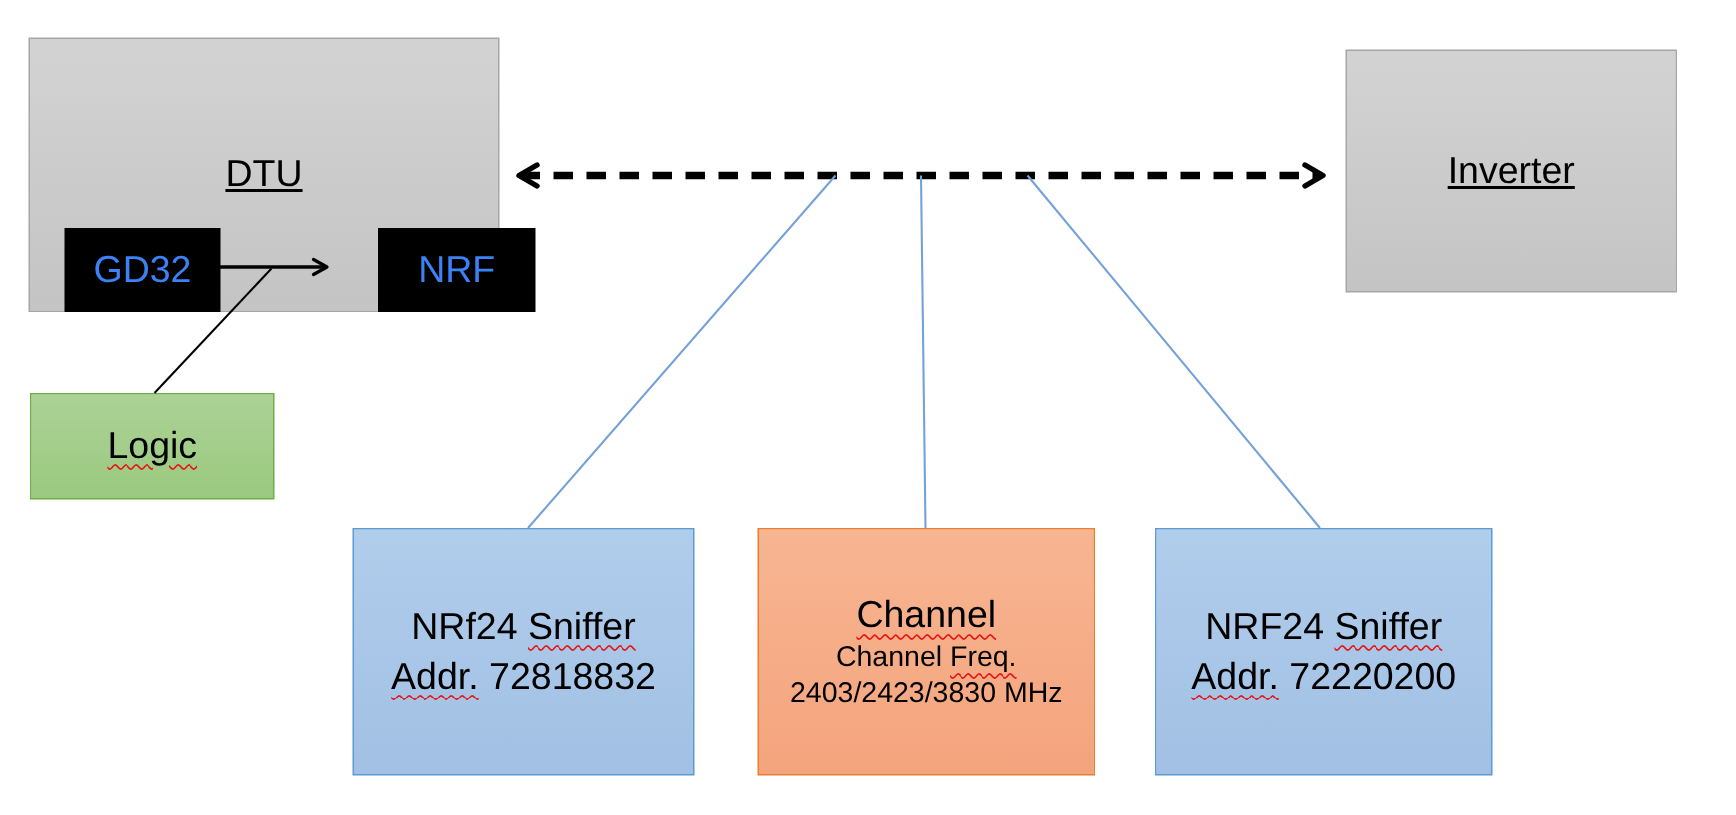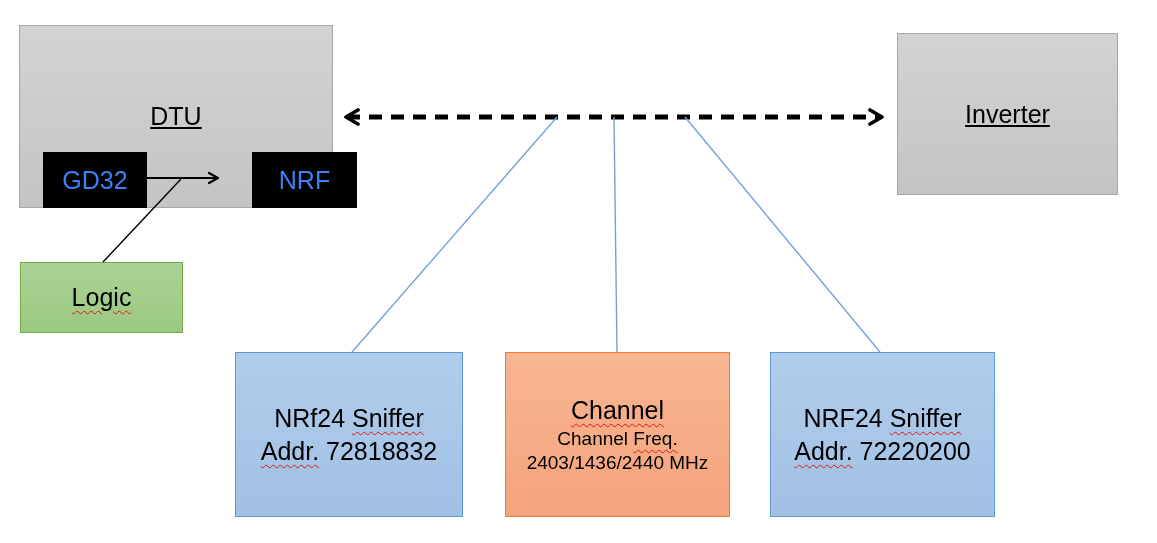--- a/index.html
+++ b/index.html
@@ -99,21 +99,21 @@
 
   <div class="box orange" id="hackrf-box">
     <div class="t-big">
       <span class="sq">Channel</span>
     </div>
     <div class="t-small">
       <span>Channel</span>
       <span class="sq">Freq.</span>
     </div>
     <div class="t-small">
-      <span>2403/1436/2440 MHz</span>
+      <span>2403/2423/3830 MHz</span>
     </div>
   </div>
 
   <div class="box blue t-big" id="sniffer-right-box">
     <div>
       <span>NRF24</span>
       <span class="sq">Sniffer</span>
     </div>
     <div>
       <span class="sq">Addr.</span>

